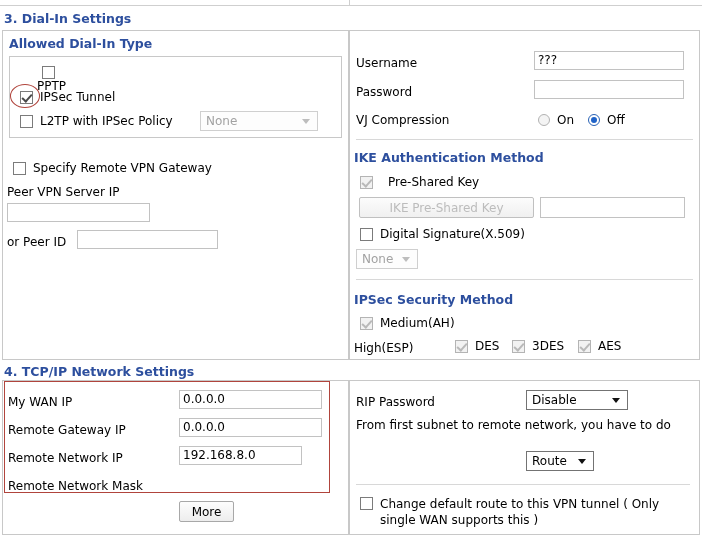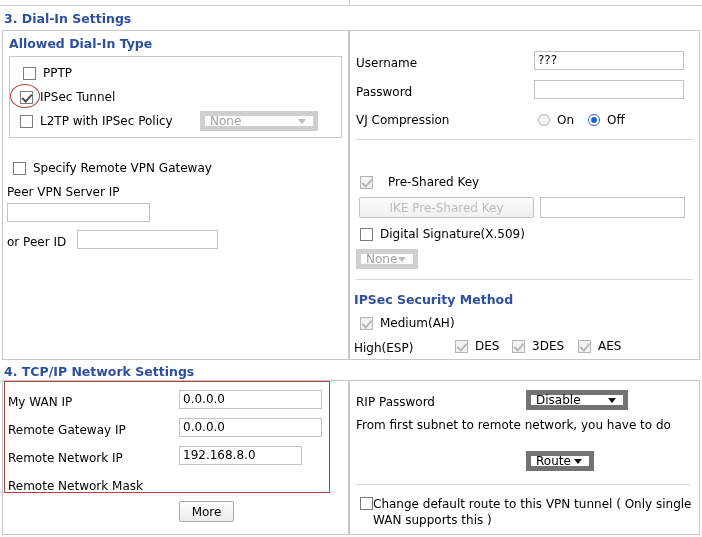--- a/index.html
+++ b/index.html
@@ -119,21 +119,21 @@
     font-size: 12px;
     color: #000;
     position: absolute;
     overflow: hidden;
     white-space: nowrap;
   }
 
   
   .sel {
     position: absolute;
-    border: 5px solid #737373;
+    border: 1px solid #737373;
     background: #ffffff;
     height: 20px;
     display: flex;
     align-items: center;
     padding-left: 5px;
     font-size: 12px;
     white-space: nowrap;
   }
   .sel.disabled { color: #a2a2a2; border-color: #cfcfcf; background: #fdfdfd; }
   .sel .caret {
@@ -240,21 +240,21 @@
   </div>
 
   <div id="sec3-head" class="sec-head">3. Dial-In Settings</div>
 
   <div id="dialin-left" class="panel">
 
     <div id="allowed-head" class="sub-head">Allowed Dial-In Type</div>
 
     <div id="allowed-box">
 
-      <div class="chk-row" style="left:13px; top:9px;">
+      <div class="chk-row" style="left:20px; top:9px;flex-direction:column;">
         <span class="cb enabled"></span>
         <span class="cb-label">PPTP</span>
       </div>
 
       <div class="chk-row" style="left:10px; top:33px;">
         <span class="cb enabled checked"></span>
         <span class="cb-label">IPSec Tunnel</span>
       </div>
 
       <div class="chk-row" style="left:10px; top:57px;">
@@ -296,20 +296,21 @@
       <span class="radio"></span>
       <span class="cb-label">On</span>
     </div>
     <div class="chk-row" style="left:238px; top:82px;">
       <span class="radio on"></span>
       <span class="cb-label">Off</span>
     </div>
 
     <div class="hr" style="left:6px; top:108px; width:337px;"></div>
 
+    <div class="sub-head" style="position:absolute; left:4px; top:119px;">IKE Authentication Method</div>
 
     <div class="chk-row" style="left:10px; top:144px;gap:8px;">
       <span class="cb checked dim"></span>
       <span class="cb-label">Pre-Shared Key</span>
     </div>
 
     <div class="btn disabled" style="left:9px; top:166px; width:175px;">IKE Pre-Shared Key</div>
 
     <div class="tbox" style="left:190px; top:166px; width:145px; height:21px; line-height:19px;"></div>
 
@@ -379,21 +380,21 @@
 
     <div class="sel" style="left:176px; top:70px; width:68px;">
       <span>Route</span>
       <span class="caret"></span>
     </div>
 
     <div class="hr" style="left:6px; top:103px; width:334px;"></div>
 
     <div style="position:absolute; left:10px; top:115px; width:332px; display:flex; align-items:flex-start;">
       <span class="cb enabled" style="margin-top:1px;"></span>
-      <span style="font-size:12px; line-height:16px;">Change default route to this VPN tunnel ( Only single WAN supports this )</span>
+      <span style="margin-left:7px; font-size:12px; line-height:16px;">Change default route to this VPN tunnel ( Only single WAN supports this )</span>
     </div>
   </div>
 
   <div class="annot-ellipse" style="left:10px; top:84px; width:30px; height:24px;"></div>
 
   <div class="annot-rect" style="left:4px; top:381px; width:326px; height:112px;"></div>
 
 </div>
 
 </body></html>

